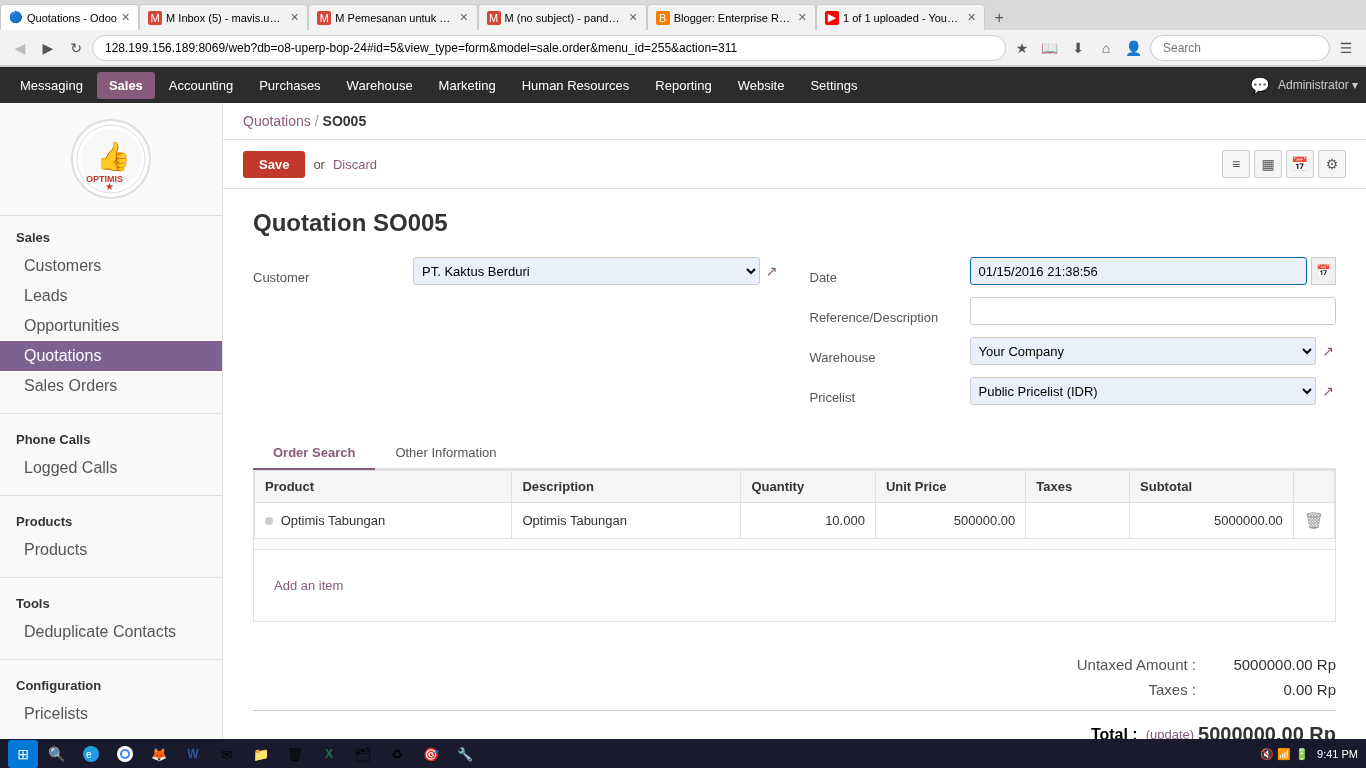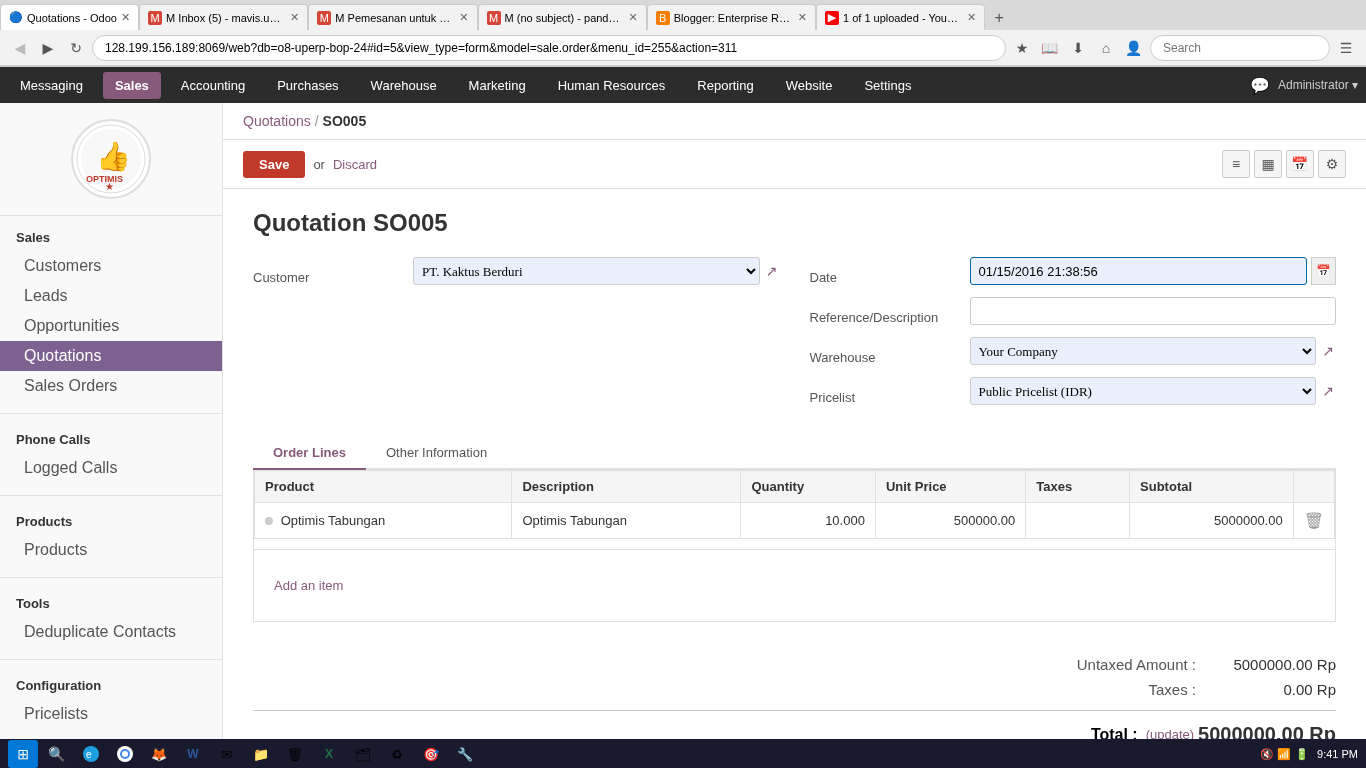--- a/index.html
+++ b/index.html
@@ -14,21 +14,21 @@
     .browser-tab-close { font-size: 11px; color: #666; cursor: pointer; flex-shrink: 0; }
     .browser-tab-icon { width: 14px; height: 14px; flex-shrink: 0; }
     .browser-nav { display: flex; align-items: center; height: 36px; padding: 0 8px; gap: 4px; background: #f2f2f2; border-bottom: 1px solid #ccc; }
     .nav-btn { width: 24px; height: 24px; border-radius: 50%; border: none; background: transparent; cursor: pointer; display: flex; align-items: center; justify-content: center; color: #555; font-size: 14px; }
     .nav-btn.disabled { color: #bbb; cursor: default; }
     .address-bar { flex: 1; height: 26px; border: 1px solid #ccc; border-radius: 13px; padding: 0 12px; font-size: 12px; background: #fff; }
     .browser-search { width: 180px; height: 26px; border: 1px solid #ccc; border-radius: 13px; padding: 0 12px; font-size: 12px; background: #fff; }
 
     
     .app-topbar { background: #2c2c2c; color: #fff; height: 36px; display: flex; align-items: center; padding: 0 8px; font-size: 13px; }
-    .app-topbar-left { display: flex; align-items: center; gap: 8px; }
+    .app-topbar-left { display: flex; align-items: center; gap: 2px; }
     .app-topbar-item { padding: 6px 12px; cursor: pointer; border-radius: 3px; }
     .app-topbar-item.active { background: #875a7b; color: #fff; font-weight: bold; }
     .app-topbar-right { margin-left: auto; display: flex; align-items: center; gap: 8px; color: #ccc; font-size: 12px; }
     .chat-icon { font-size: 16px; cursor: pointer; }
 
     
     .main-layout { display: flex; height: calc(768px - 30px - 36px - 36px - 30px); }
 
     
     .sidebar { width: 223px; background: #f9f9f9; border-right: 1px solid #e0e0e0; overflow-y: auto; flex-shrink: 0; }
@@ -54,21 +54,21 @@
     .view-icons { display: flex; gap: 4px; }
     .view-icon-btn { width: 28px; height: 28px; border: 1px solid #ccc; background: #f5f5f5; cursor: pointer; display: flex; align-items: center; justify-content: center; font-size: 14px; color: #555; border-radius: 2px; }
 
     
     .form-container { padding: 20px 30px; }
     .form-title { font-size: 24px; font-weight: bold; color: #333; margin-bottom: 20px; }
     .form-group { display: flex; align-items: flex-end; margin-bottom: 12px; }
     .form-label { width: 160px; font-size: 13px; color: #555; flex-shrink: 0; }
     .form-control { flex: 1; height: 28px; border: 1px solid #ccc; border-radius: 3px; padding: 0 8px; font-size: 13px; background: #eaf0fb; }
     .form-control-with-btn { display: flex; align-items: center; gap: 4px; flex: 1; }
-    .form-control-with-btn select { flex: 1; height: 28px; border: 1px solid #ccc; border-radius: 3px; padding: 0 4px; font-size: 13px; background: #eaf0fb; font-family: Liberation Serif, serif; }
+    .form-control-with-btn select { flex: 1; height: 28px; border: 1px solid #ccc; border-radius: 3px; padding: 0 4px; font-size: 13px; background: #eaf0fb; }
     .form-control-with-btn input { flex: 1; height: 28px; border: 1px solid #0369a1; border-radius: 3px; padding: 0 8px; font-size: 13px; background: #eaf0fb; }
     .ext-link-btn { color: #875a7b; cursor: pointer; font-size: 14px; padding: 2px; }
     .cal-btn { color: #666; cursor: pointer; font-size: 12px; background: #f0f0f0; border: 1px solid #ccc; padding: 2px 4px; height: 28px; }
 
     
     .tabs-bar { display: flex; border-bottom: 2px solid #e0e0e0; margin-bottom: 0; }
     .tab-item { padding: 8px 20px; font-size: 13px; cursor: pointer; color: #555; border-bottom: 2px solid transparent; margin-bottom: -2px; }
     .tab-item.active { color: #875a7b; border-bottom: 2px solid #875a7b; font-weight: bold; }
 
     
@@ -311,21 +311,21 @@
                 <option>Public Pricelist (IDR)</option>
               </select>
               <span class="ext-link-btn">↗</span>
             </div>
           </div>
         </div>
       </div>
 
       
       <div class="tabs-bar">
-        <div class="tab-item active">Order Lines</div>
+        <div class="tab-item active">Order Search</div>
         <div class="tab-item">Other Information</div>
       </div>
 
       
       <div style="margin-top:0;border:1px solid #e0e0e0;border-top:none;">
         <table class="order-table">
           <thead>
             <tr>
               <th>Product</th>
               <th>Description</th>

